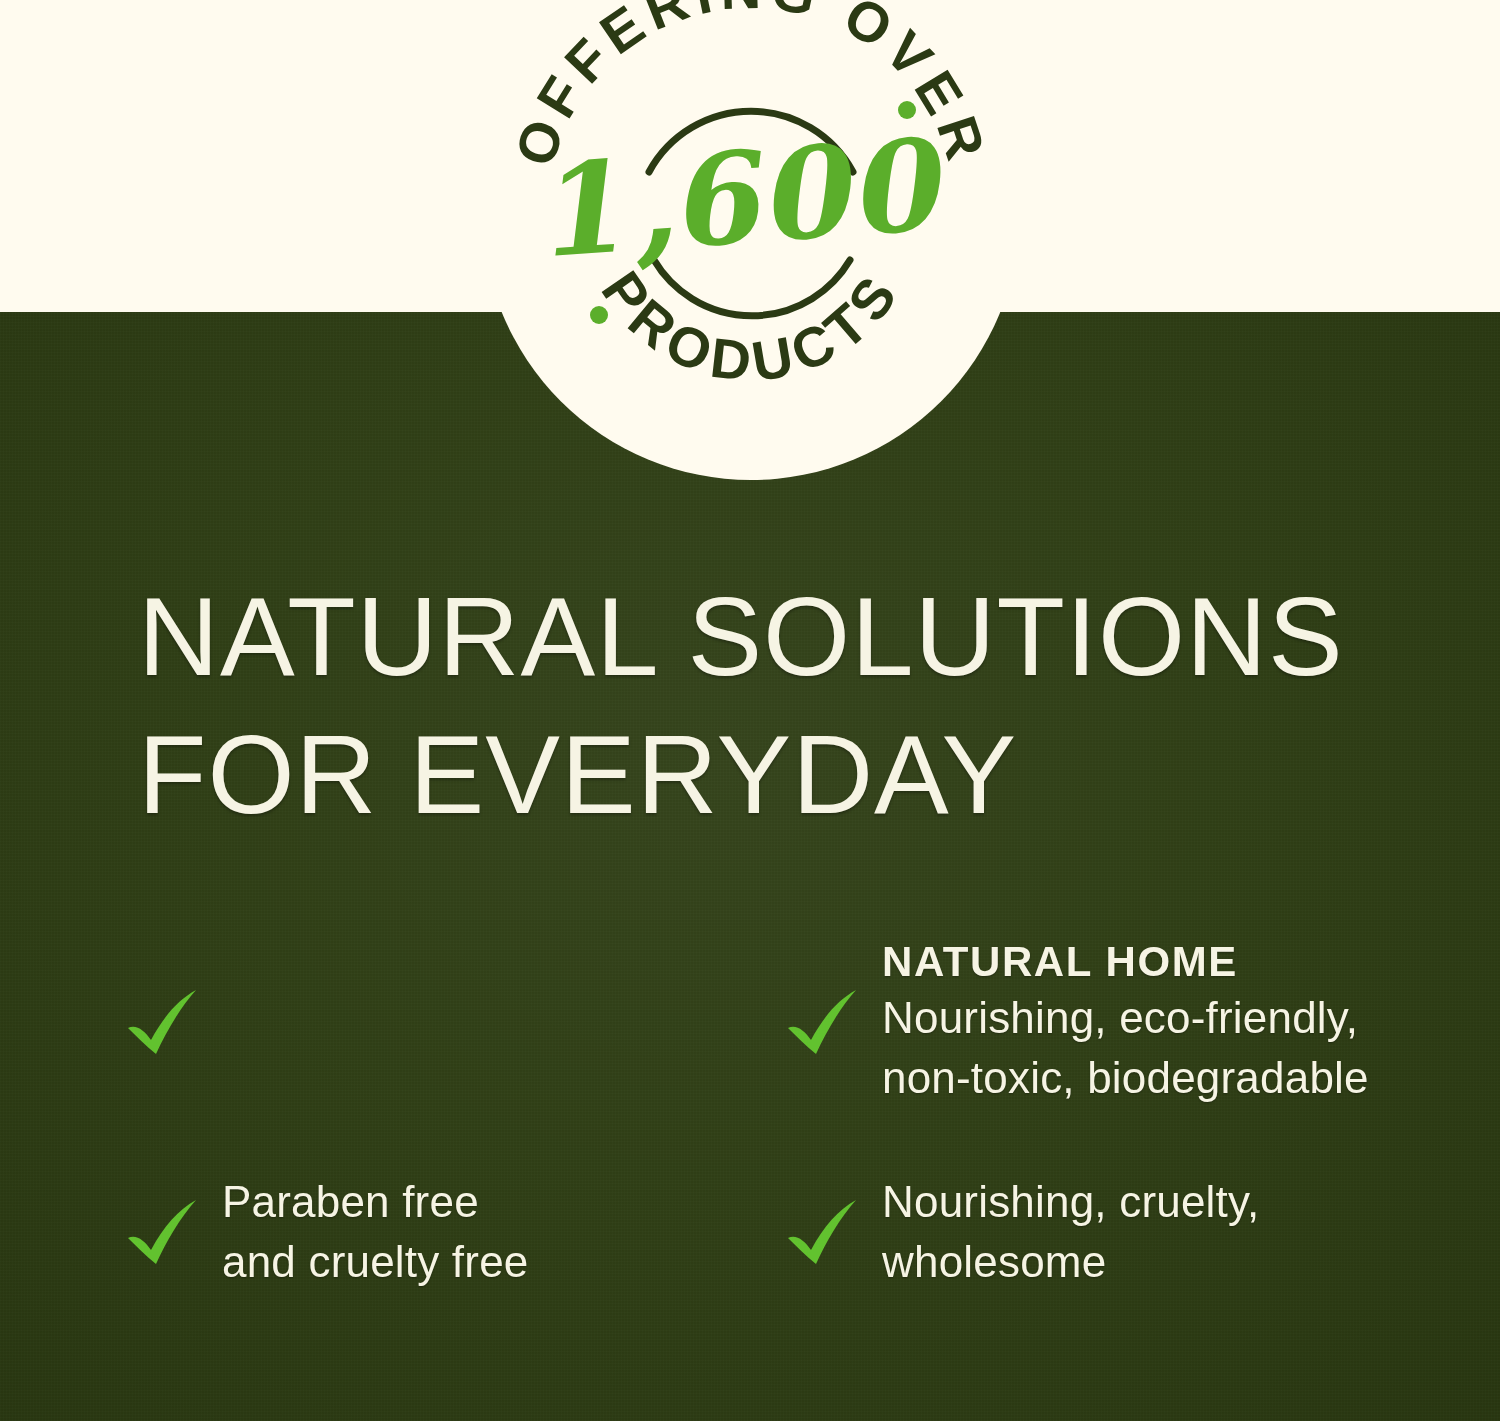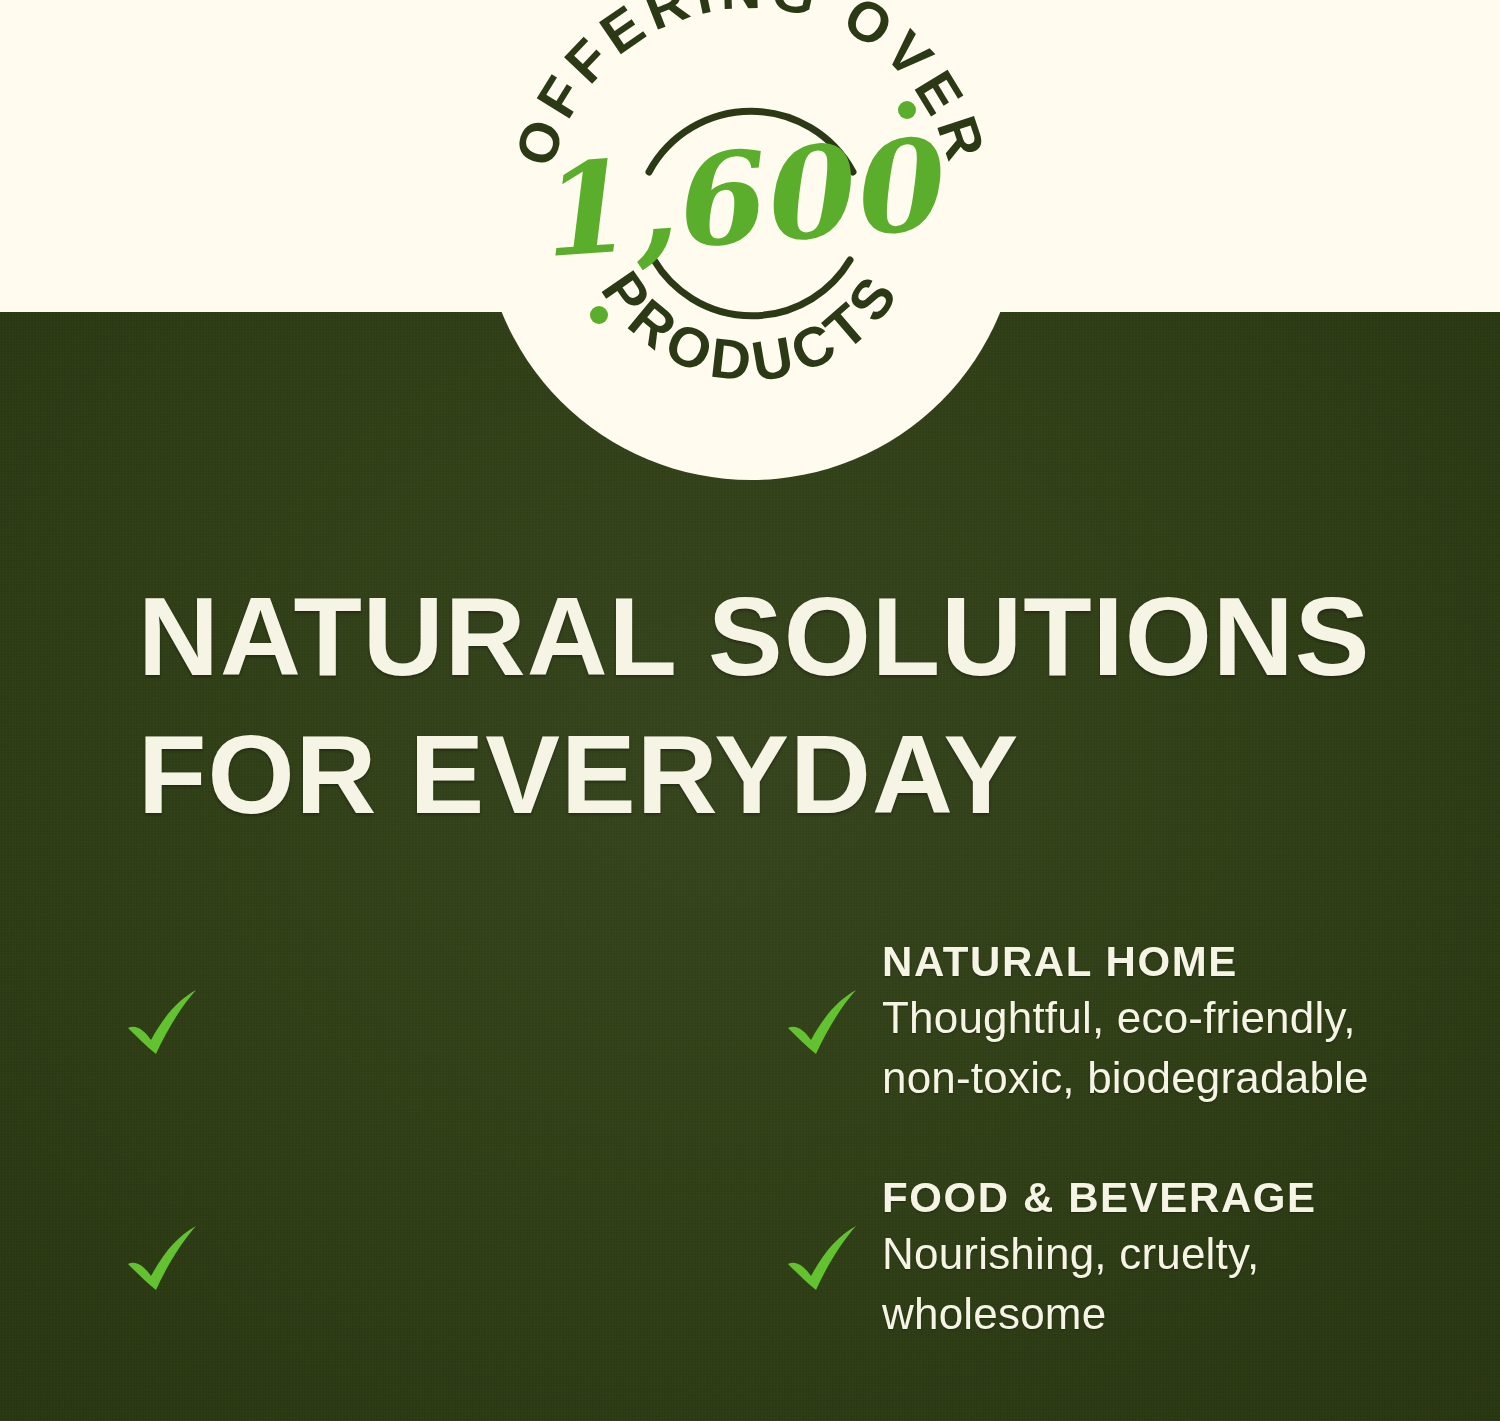--- a/index.html
+++ b/index.html
@@ -64,21 +64,21 @@
   .badge svg { display: block; width: 538px; height: 538px; }
 
   
   .headline {
     position: absolute;
     left: 138px;
     top: 568px;
     width: 1260px;
     color: #F6F4E4;
     font-size: 112px;
-    font-weight: 700;
+    font-weight: 400;
     line-height: 138px;
     letter-spacing: 1px;
     white-space: pre-line;
     text-shadow: 0 2px 3px rgba(0,0,0,.30);
   }
 
   
   .features {
     position: absolute;
     left: 120px;
@@ -173,42 +173,43 @@
     </div>
 
     <div class="feature">
       <span class="check">
         <svg viewBox="0 0 86 86" xmlns="http://www.w3.org/2000/svg">
           <path d="M8 46 C16 42 24 48 31 58 C44 34 58 18 76 8 C60 26 46 50 36 72 C26 64 16 54 8 46 Z" fill="#62C22F"></path>
         </svg>
       </span>
       <div class="f-body">
         <div class="f-title">NATURAL HOME</div>
-        <div class="f-desc">Thoughtful, eco-friendly,
+        <div class="f-desc">Nourishing, eco-friendly,
 non-toxic, biodegradable</div>
       </div>
     </div>
 
     <div class="feature">
       <span class="check">
         <svg viewBox="0 0 86 86" xmlns="http://www.w3.org/2000/svg">
           <path d="M8 46 C16 42 24 48 31 58 C44 34 58 18 76 8 C60 26 46 50 36 72 C26 64 16 54 8 46 Z" fill="#62C22F"></path>
         </svg>
       </span>
       <div class="f-body">
-      </div>
-    </div>
-
-    <div class="feature">
-      <span class="check">
-        <svg viewBox="0 0 86 86" xmlns="http://www.w3.org/2000/svg">
-          <path d="M8 46 C16 42 24 48 31 58 C44 34 58 18 76 8 C60 26 46 50 36 72 C26 64 16 54 8 46 Z" fill="#62C22F"></path>
-        </svg>
-      </span>
-      <div class="f-body">
-        <div class="f-title">FOOD &amp; BEVERAGE</div>
+        <div class="f-desc">Paraben free
+and cruelty free</div>
+      </div>
+    </div>
+
+    <div class="feature">
+      <span class="check">
+        <svg viewBox="0 0 86 86" xmlns="http://www.w3.org/2000/svg">
+          <path d="M8 46 C16 42 24 48 31 58 C44 34 58 18 76 8 C60 26 46 50 36 72 C26 64 16 54 8 46 Z" fill="#62C22F"></path>
+        </svg>
+      </span>
+      <div class="f-body">
         <div class="f-desc">Nourishing, cruelty,
 wholesome</div>
       </div>
     </div>
 
   </div>
 </div>
 
 </body></html>

